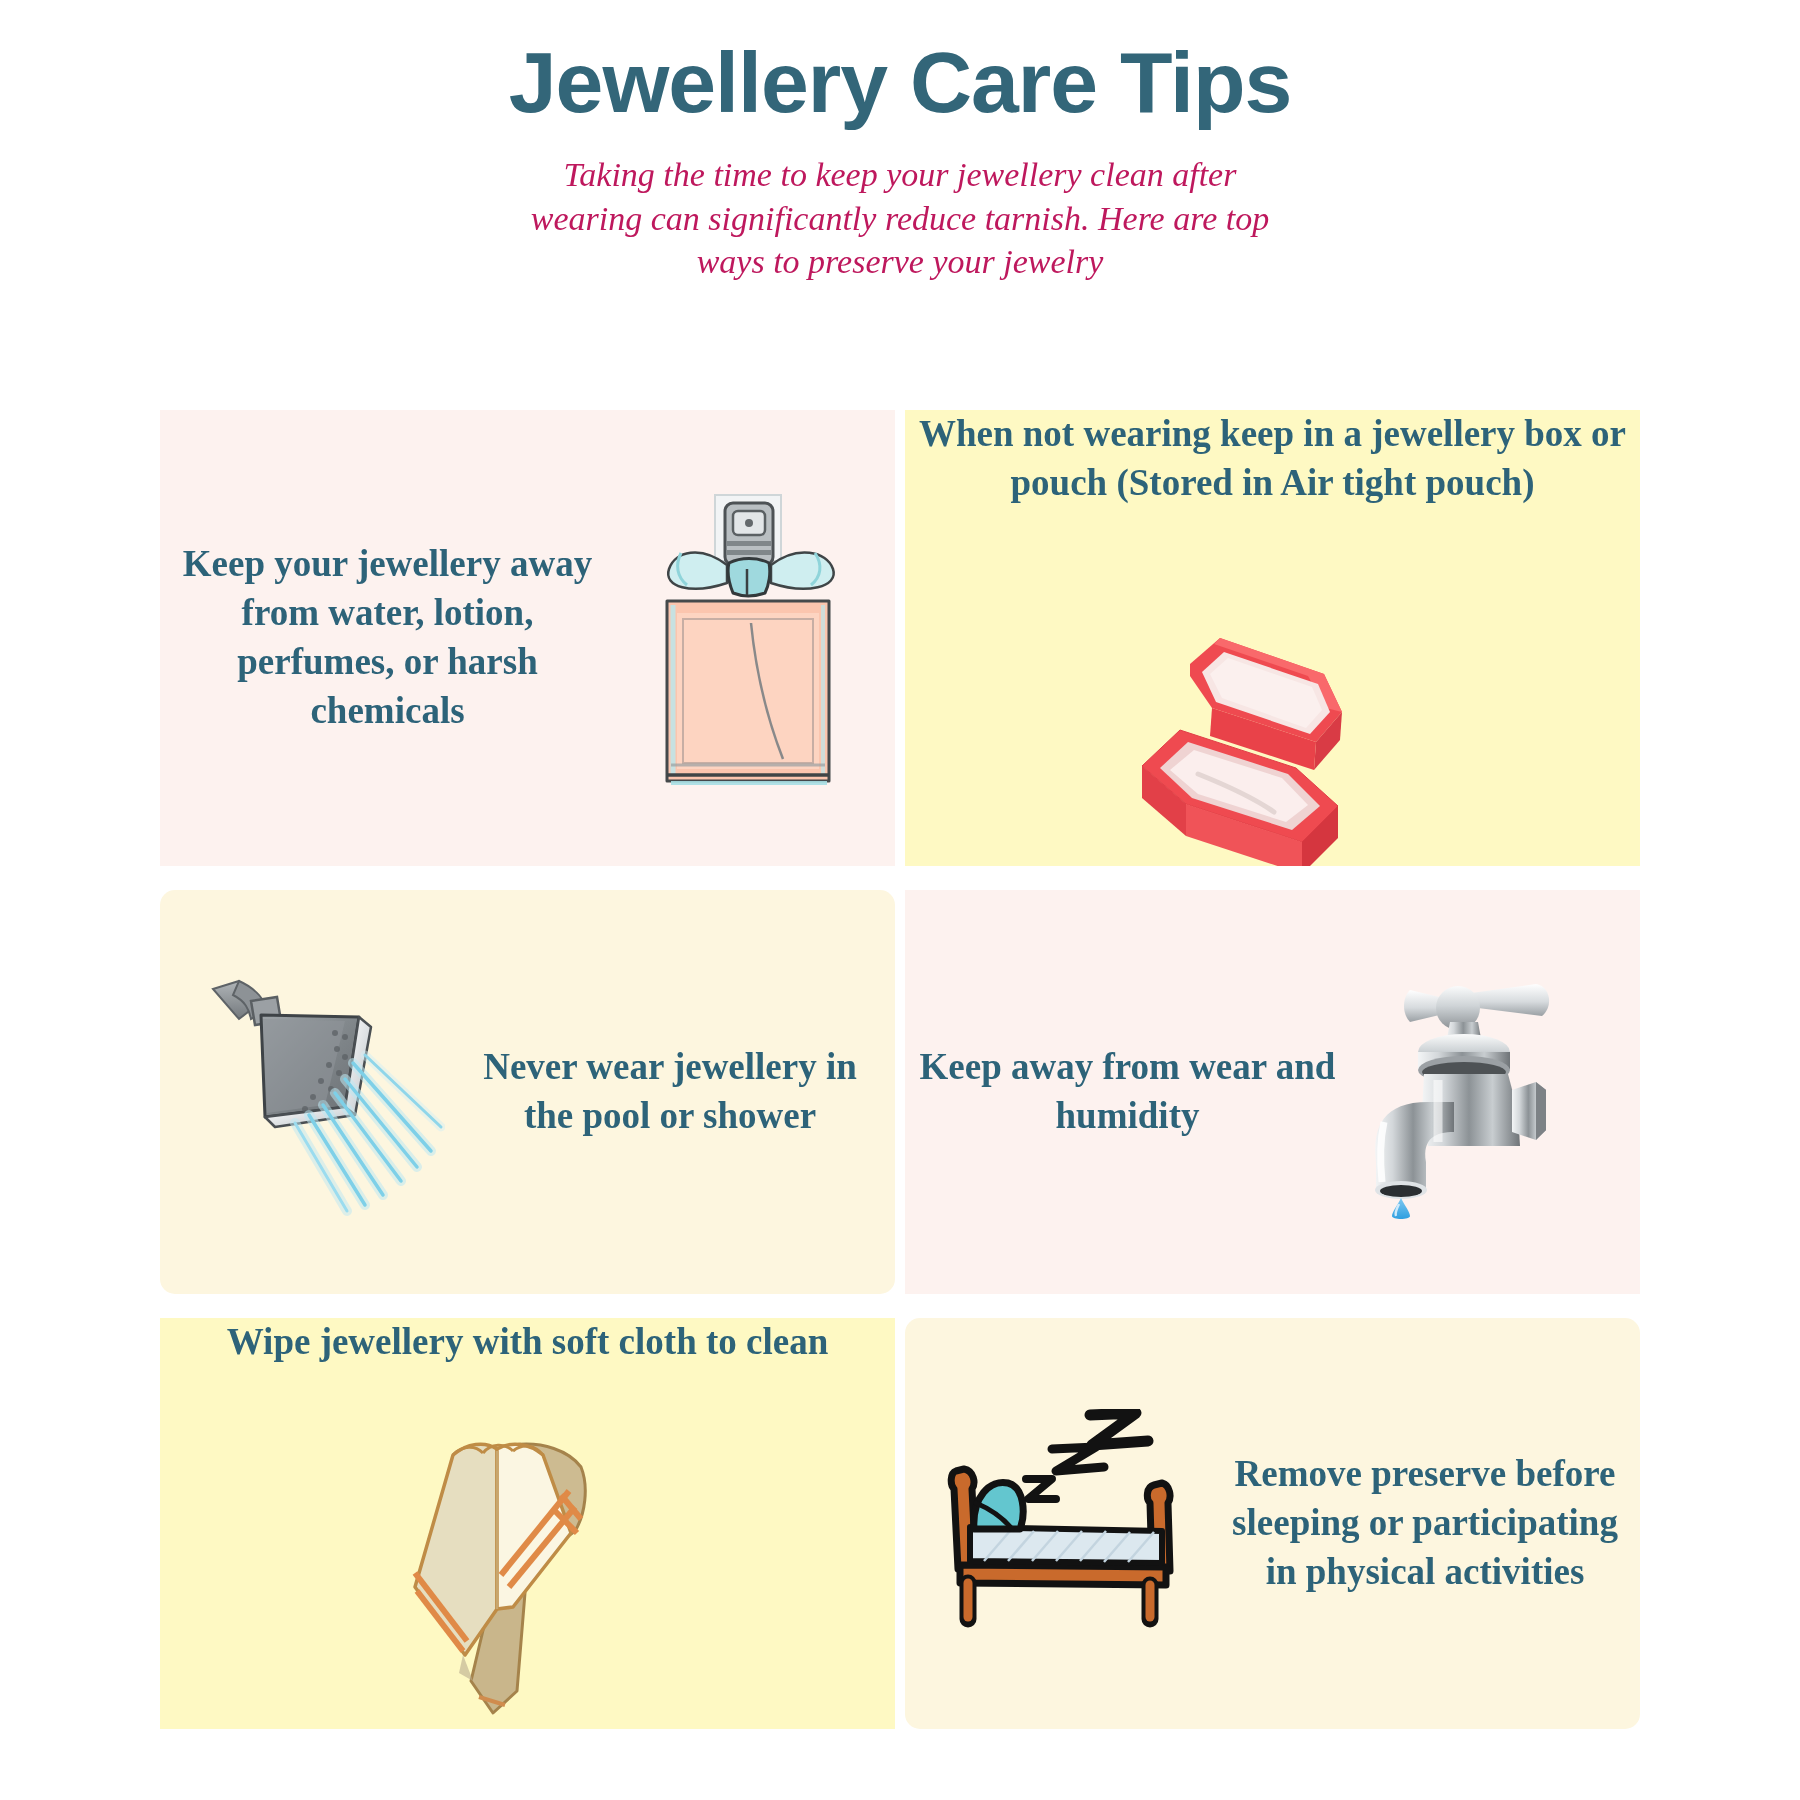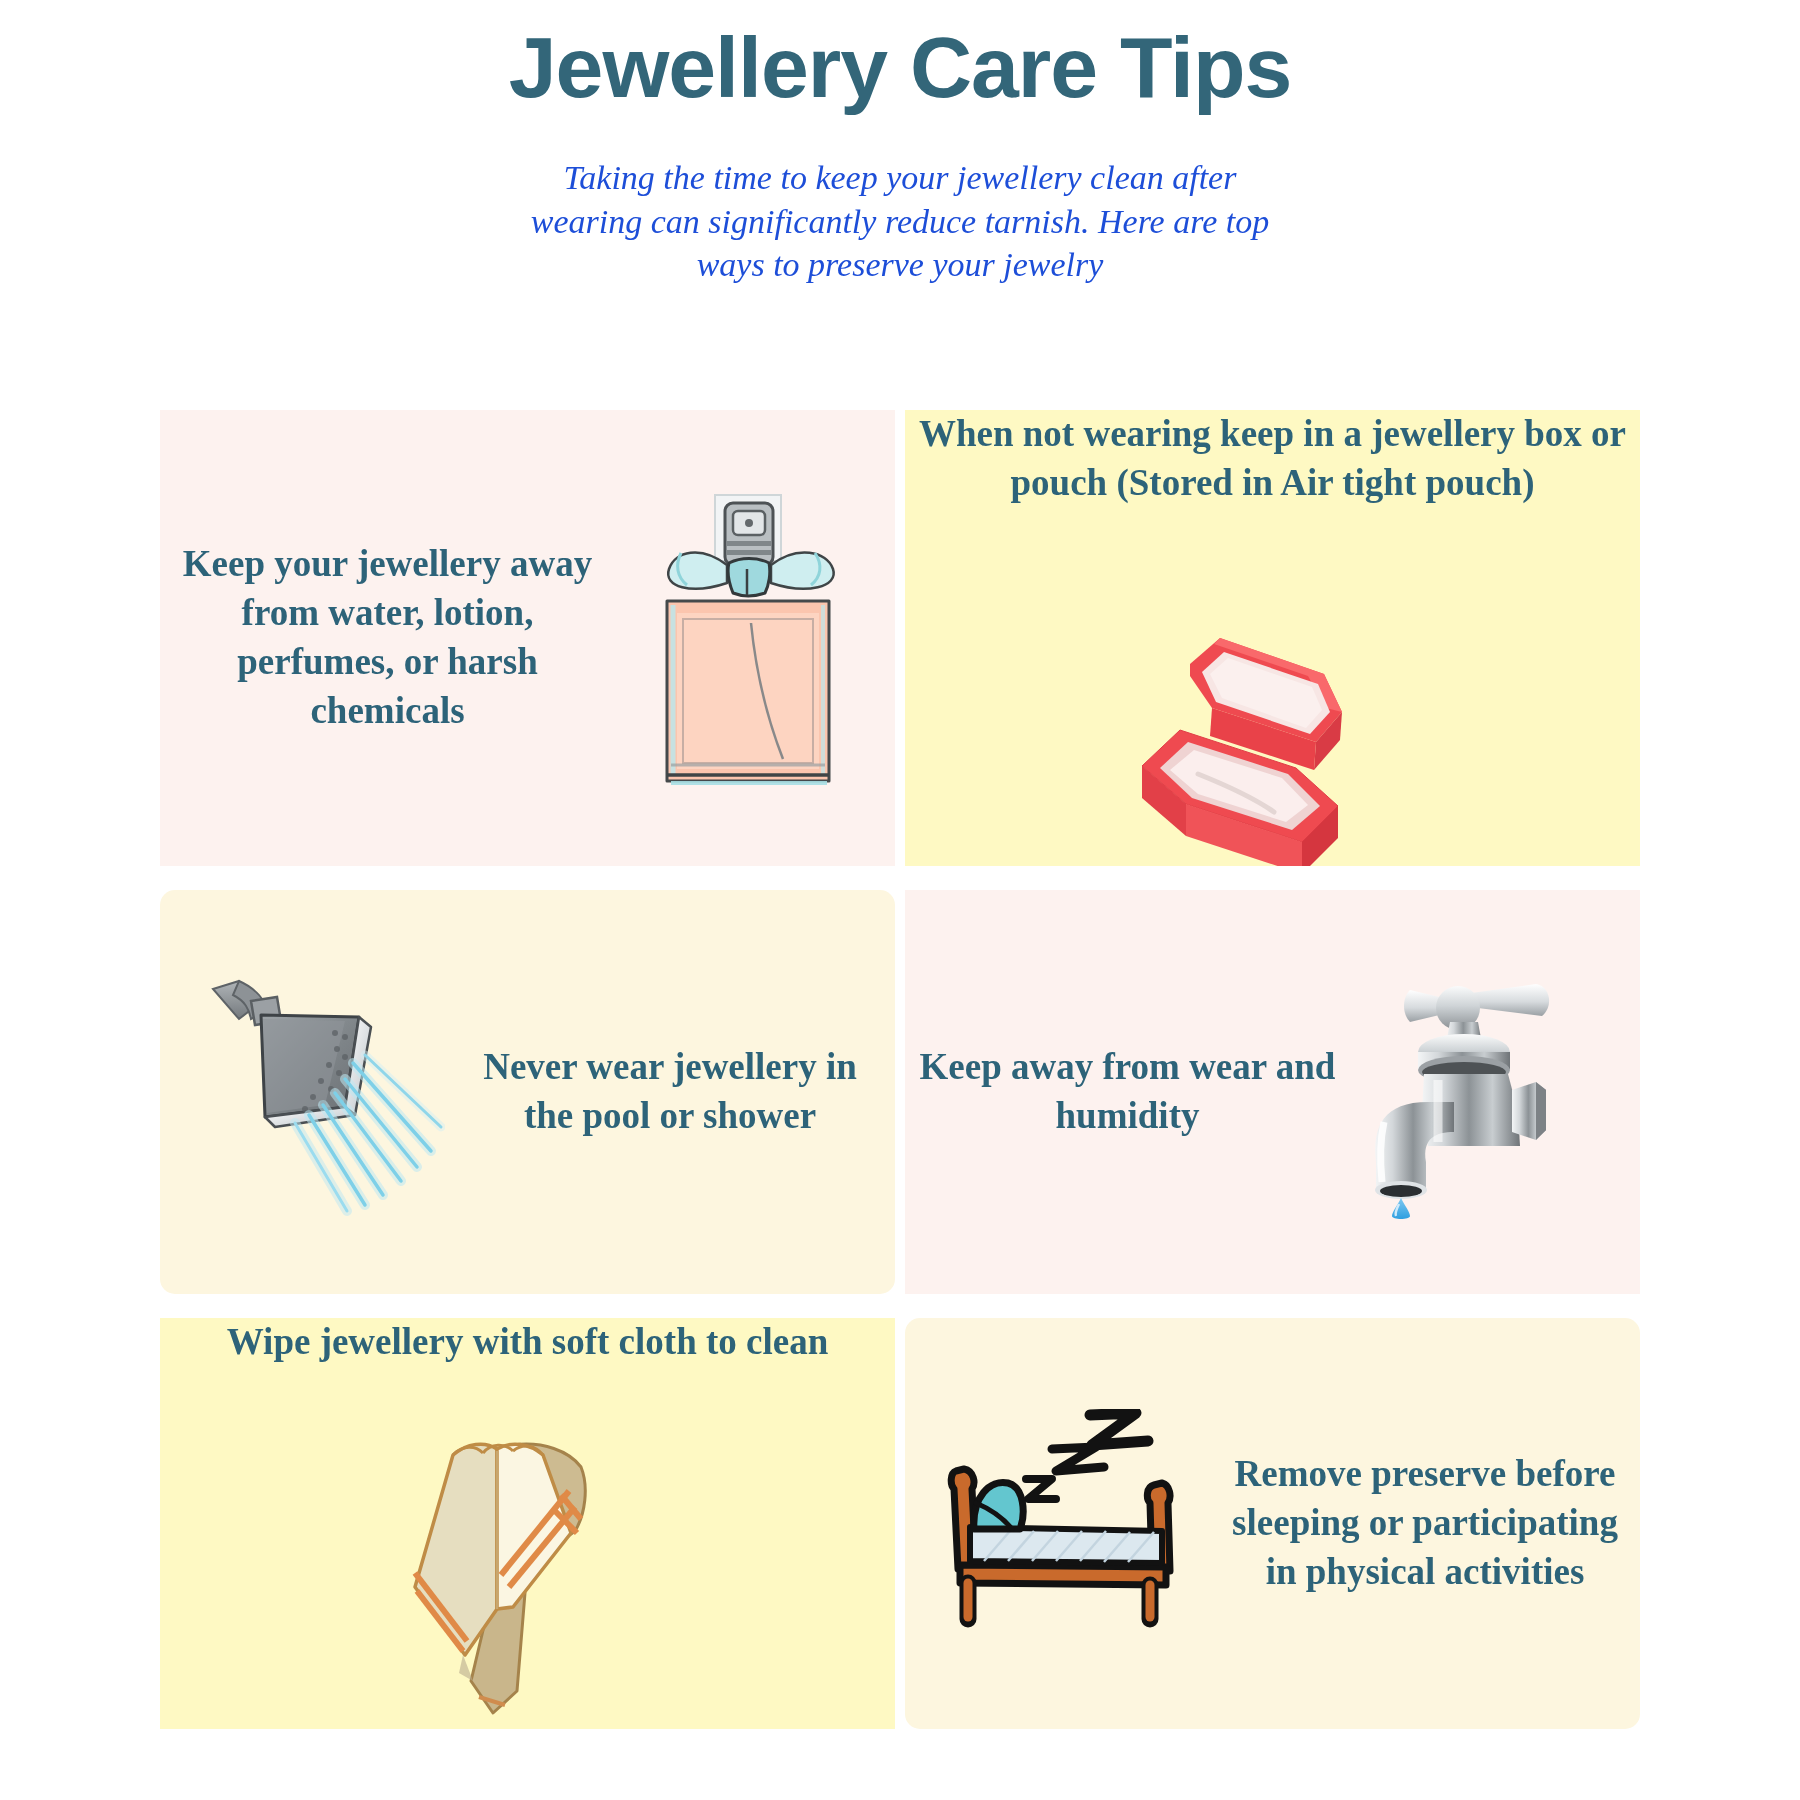--- a/index.html
+++ b/index.html
@@ -18,39 +18,39 @@
     position: relative;
     width: 1800px;
     height: 1800px;
     background: #ffffff;
     box-sizing: border-box;
   }
 
   
   .header {
     width: 1800px;
-    padding-top: 22px;
+    padding-top: 37px;
     text-align: center;
   }
   .page-title {
     font-family: "Liberation Sans", sans-serif;
     font-weight: bold;
     font-size: 86px;
     line-height: 1.05;
     letter-spacing: -1px;
     color: #336679;
     margin: 0;
   }
   .page-subtitle {
     font-family: "Liberation Serif", serif;
     font-style: italic;
     font-size: 34px;
     line-height: 1.28;
-    color: #1d4ed8;
-    margin: 44px auto 0 auto;
+    color: #be185d;
+    margin: 26px auto 0 auto;
     width: 790px;
     text-align: center;
   }
 
   
   .grid {
     position: absolute;
     left: 160px;
     top: 410px;
     width: 1184px;

